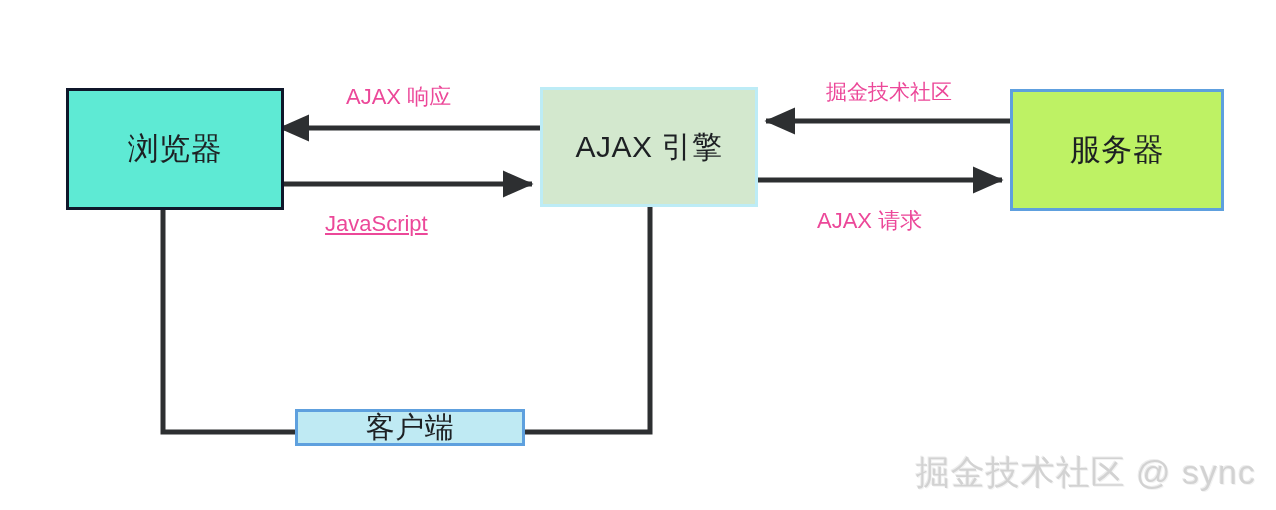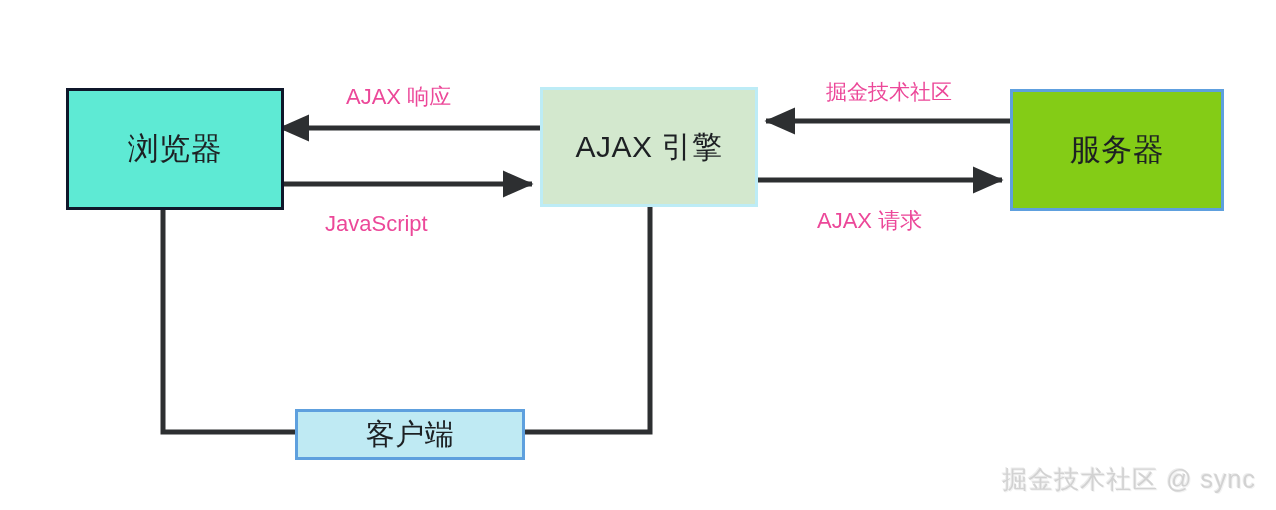--- a/index.html
+++ b/index.html
@@ -47,59 +47,59 @@
     height: 120px;
     background: #d3e8ce;
     border: 3px solid #bdecf6;
   }
   #node-ajax-engine .node-label { font-size: 30px; }
   #node-server {
     left: 1010px;
     top: 89px;
     width: 214px;
     height: 122px;
-    background: #84cc16;
+    background: #bef264;
     border: 3px solid #5ea0de;
   }
   #node-server .node-label { font-size: 31px; }
   #node-client {
     left: 295px;
     top: 409px;
     width: 230px;
-    height: 51px;
+    height: 37px;
     background: #bfeaf3;
     border: 3px solid #5ea0de;
   }
   #node-client .node-label { font-size: 29px; }
 
   .edge-label {
     position: absolute;
     color: #ec4899;
     white-space: nowrap;
     z-index: 4;
   }
   #label-ajax-response { left: 346px; top: 82px; font-size: 22px; }
-  #label-javascript   { left: 325px; top: 211px; font-size: 22px; }
+  #label-javascript   { left: 325px; top: 211px; font-size: 22px; text-decoration: underline; }
   #label-server-response { left: 826px; top: 78px; font-size: 21px; }
   #label-http-request { left: 817px; top: 206px; font-size: 22px; }
 
   #connector-layer {
     position: absolute;
     left: 0;
     top: 0;
     width: 1276px;
     height: 510px;
     z-index: 2;
   }
 
   #watermark {
     position: absolute;
     right: 20px;
     bottom: 14px;
-    font-size: 25px;
+    font-size: 34px;
     color: #d2d2d2;
     text-shadow: 1px 1px 0 #f3f3f3, -1px -1px 0 #ededed;
     white-space: nowrap;
     z-index: 5;
     letter-spacing: 1px;
   }
 </style>
 </head>
 <body>
 

